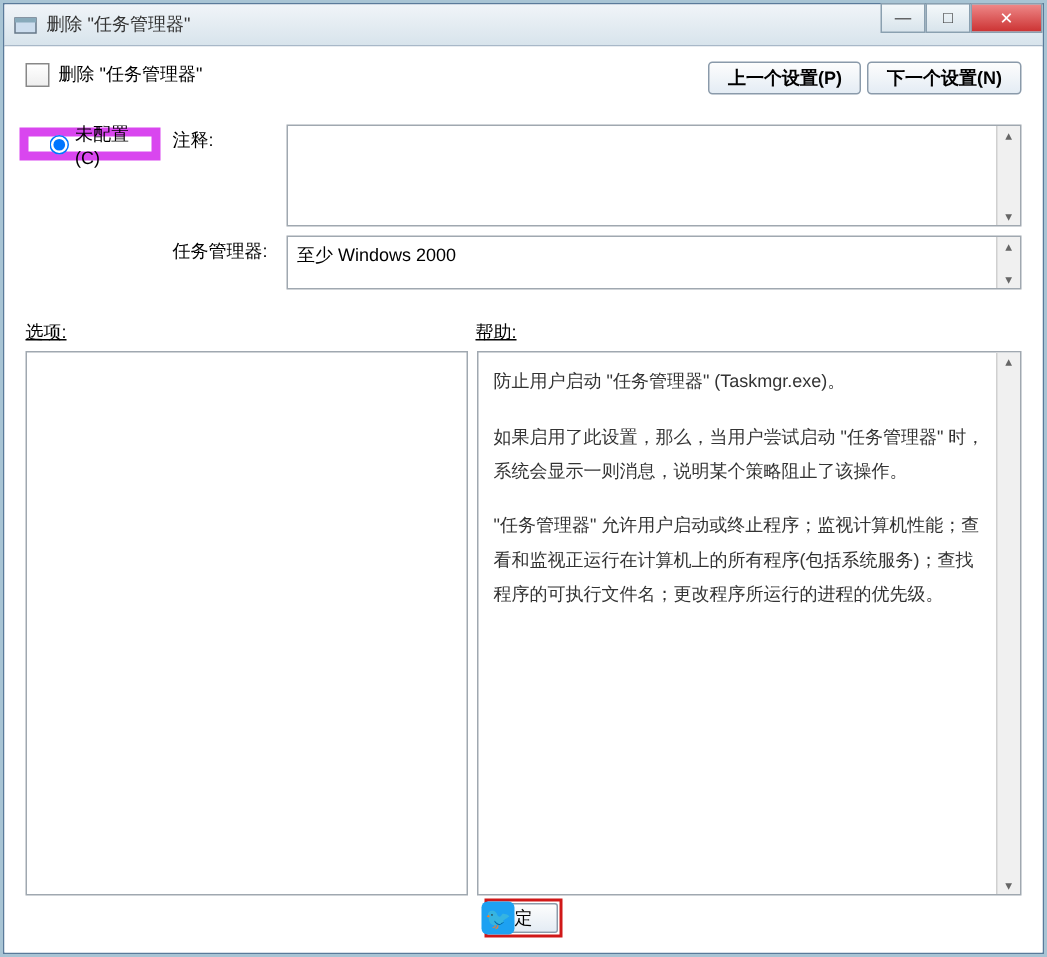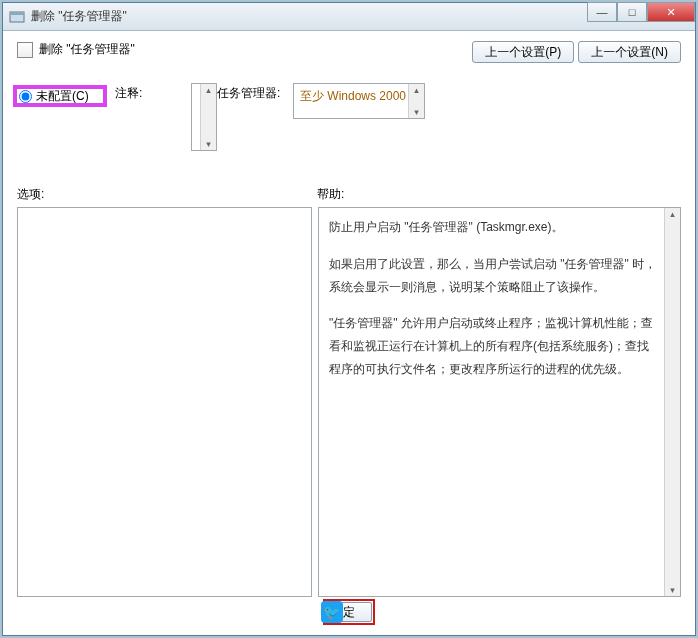--- a/index.html
+++ b/index.html
@@ -52,41 +52,42 @@
 .doc-icon { width: 16px; height: 16px; border: 1px solid #888; background: linear-gradient(#fff,#eee); position: relative; }
 .navbtns { margin-left: auto; display: flex; gap: 4px; }
 .btn {
   height: 22px; padding: 0 12px;
   border: 1px solid #8a9aaa;
   background: linear-gradient(to bottom,#fdfdfd,#e4ecf4);
   border-radius: 3px;
   font-size: 12px;
   display: flex; align-items: center;
   cursor: default;
+  font-weight: bold;
 }
 .row2 { display: flex; gap: 8px; }
 .radios { width: 90px; padding-top: 2px; }
 .radio-row { display: flex; align-items: center; height: 28px; gap: 4px; }
-.radio-row.hilite { border: 4px solid #d946ef; padding: 0 2px; margin-left: -4px; height: 22px; }
+.radio-row.hilite { border: 6px solid #d946ef; padding: 0 14px; margin-left: -4px; height: 22px; }
 input[type=radio] { margin: 0; }
-.mid-col { display: flex; flex-direction: row; flex: 1; }
+.mid-col { display: flex; flex-direction: column; flex: 1; }
 .mid-line { display: flex; gap: 6px; margin-bottom: 6px; }
 .mid-line .lbl { width: 70px; text-align: left; padding-top: 2px; }
 .textbox {
   flex: 1;
   border: 1px solid #a0a8b0;
   background: #fff;
   position: relative;
 }
 .textbox.comment { height: 68px; }
 .textbox.platform { height: 36px; }
-.textbox .content { padding: 4px 18px 4px 6px; color: #a16207; }
+.textbox .content { padding: 4px 18px 4px 6px; color: #000000; }
 .scroll-stub { position: absolute; right: 0; top: 0; bottom: 0; width: 16px; background: #f0f0f0; border-left: 1px solid #d0d0d0; display:flex; flex-direction:column; justify-content:space-between; align-items:center; }
 .scroll-stub span { font-size:9px; color:#666; line-height:12px; }
-.labels-row { display: flex; margin-top: 29px; margin-bottom: 4px; }
+.labels-row { display: flex; margin-top: 14px; margin-bottom: 4px; text-decoration: underline; }
 .labels-row .l1 { width: 300px; }
 .panels { flex: 1; display: flex; gap: 6px; min-height: 0; }
 .panel {
   border: 1px solid #a0a8b0;
   background: #fff;
   overflow: hidden;
 }
 .panel.left { width: 295px; }
 .panel.right { flex: 1; position: relative; }
 .panel.right .help-content {
@@ -122,21 +123,21 @@
 
   <div class="client">
 
     <div class="row1">
       <div class="lefticon">
         <div class="doc-icon"></div>
         <span>删除 "任务管理器"</span>
       </div>
       <div class="navbtns">
         <div class="btn">上一个设置(P)</div>
-        <div class="btn">上一个设置(N)</div>
+        <div class="btn">下一个设置(N)</div>
       </div>
     </div>
 
     <div class="row2">
       <div class="radios">
         <div class="radio-row hilite">
           <input type="radio" name="state" checked="" style="">
           <span>未配置(C)</span>
         </div>
       </div>

